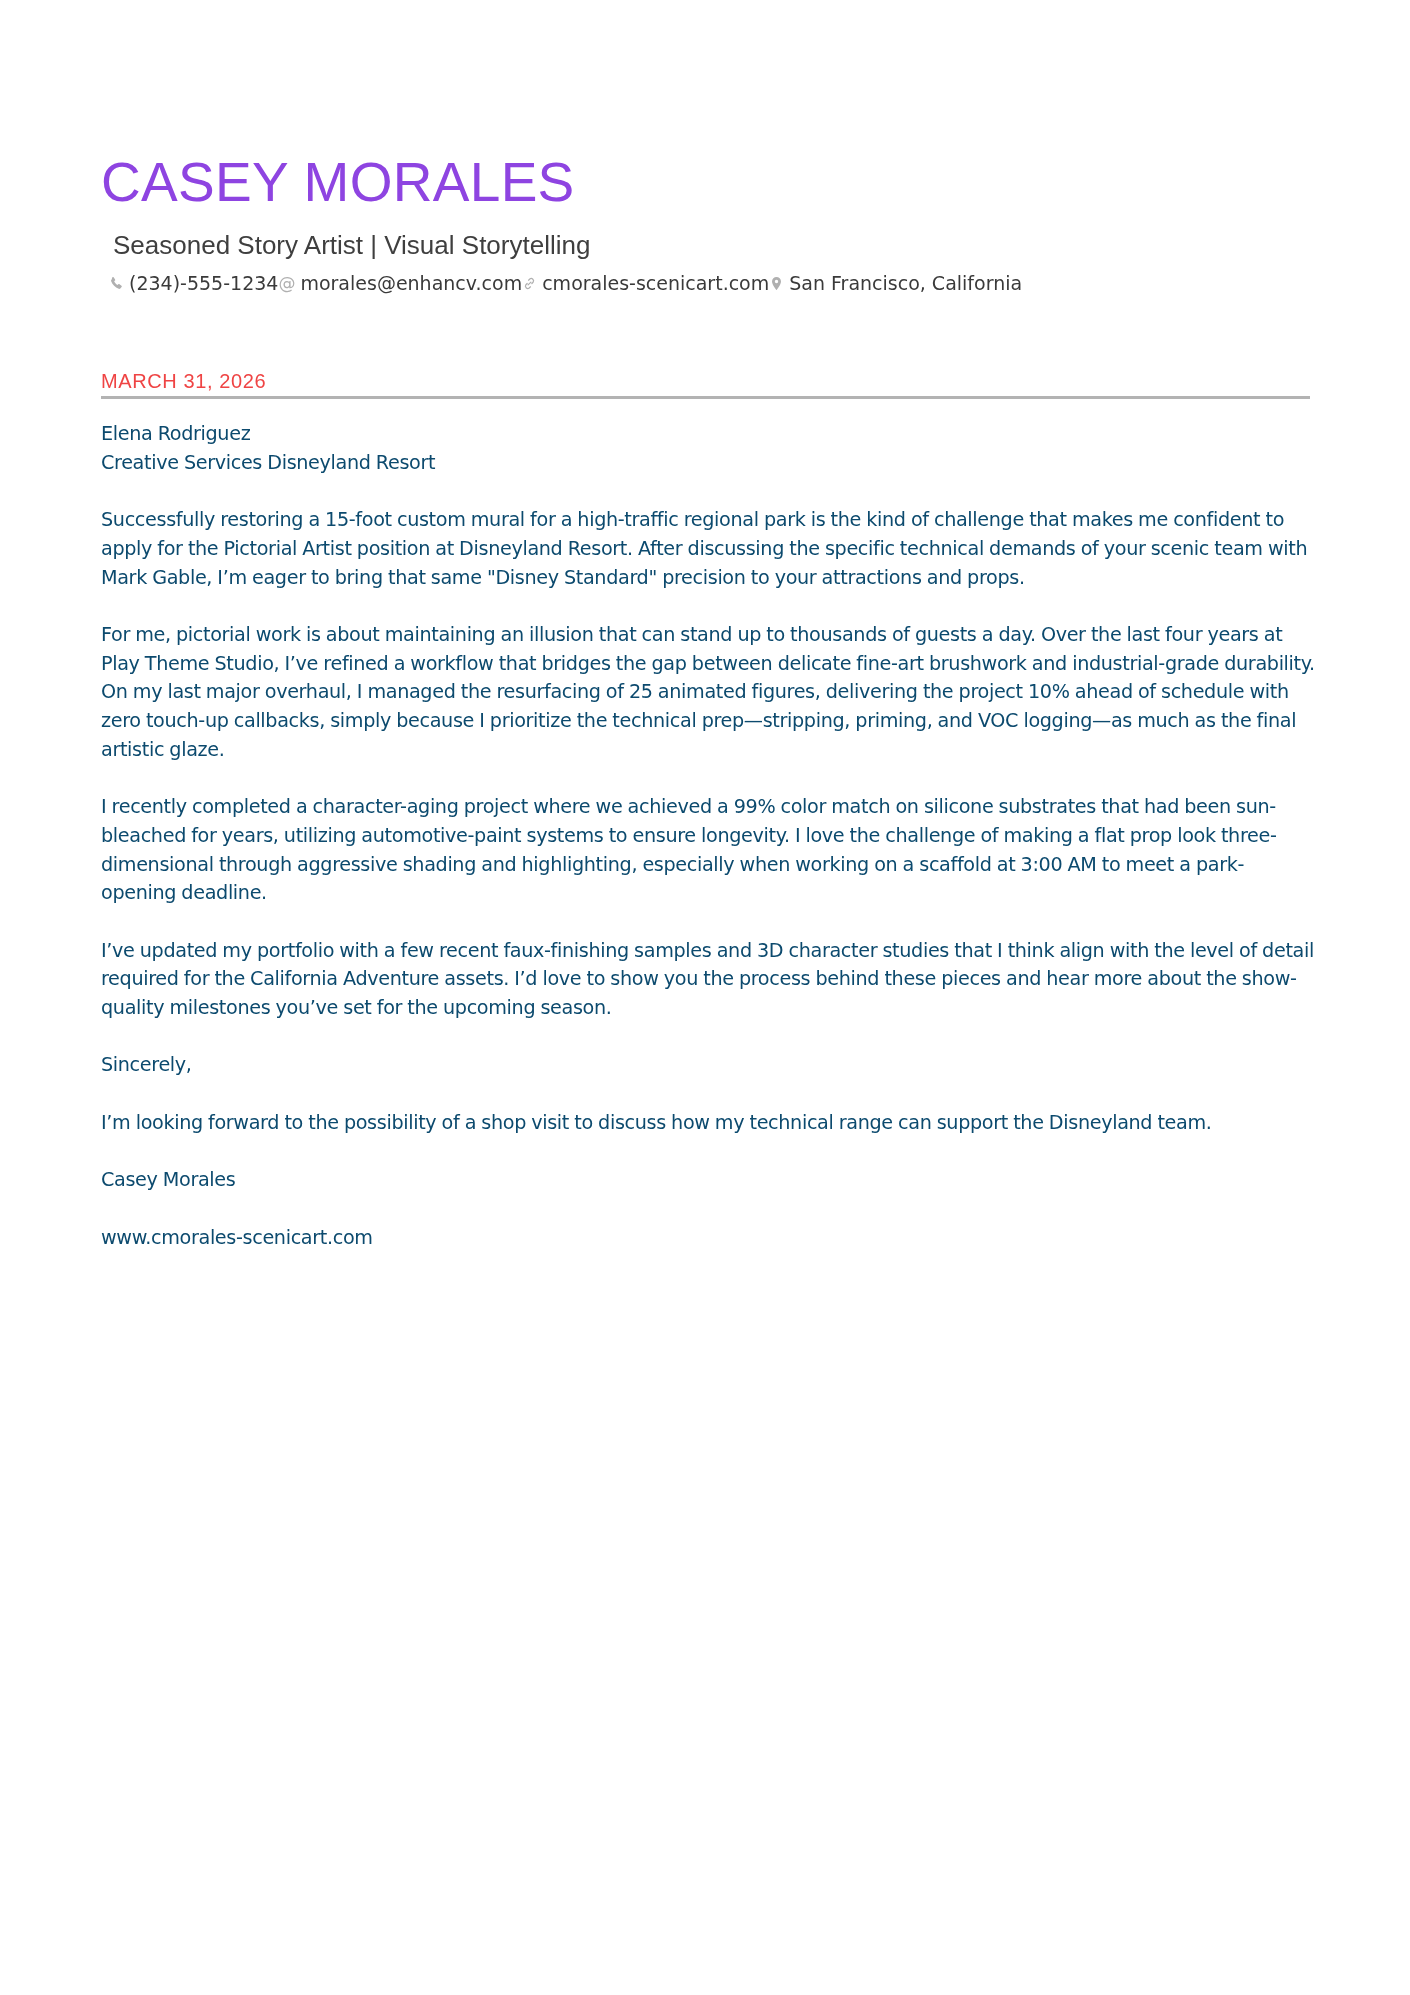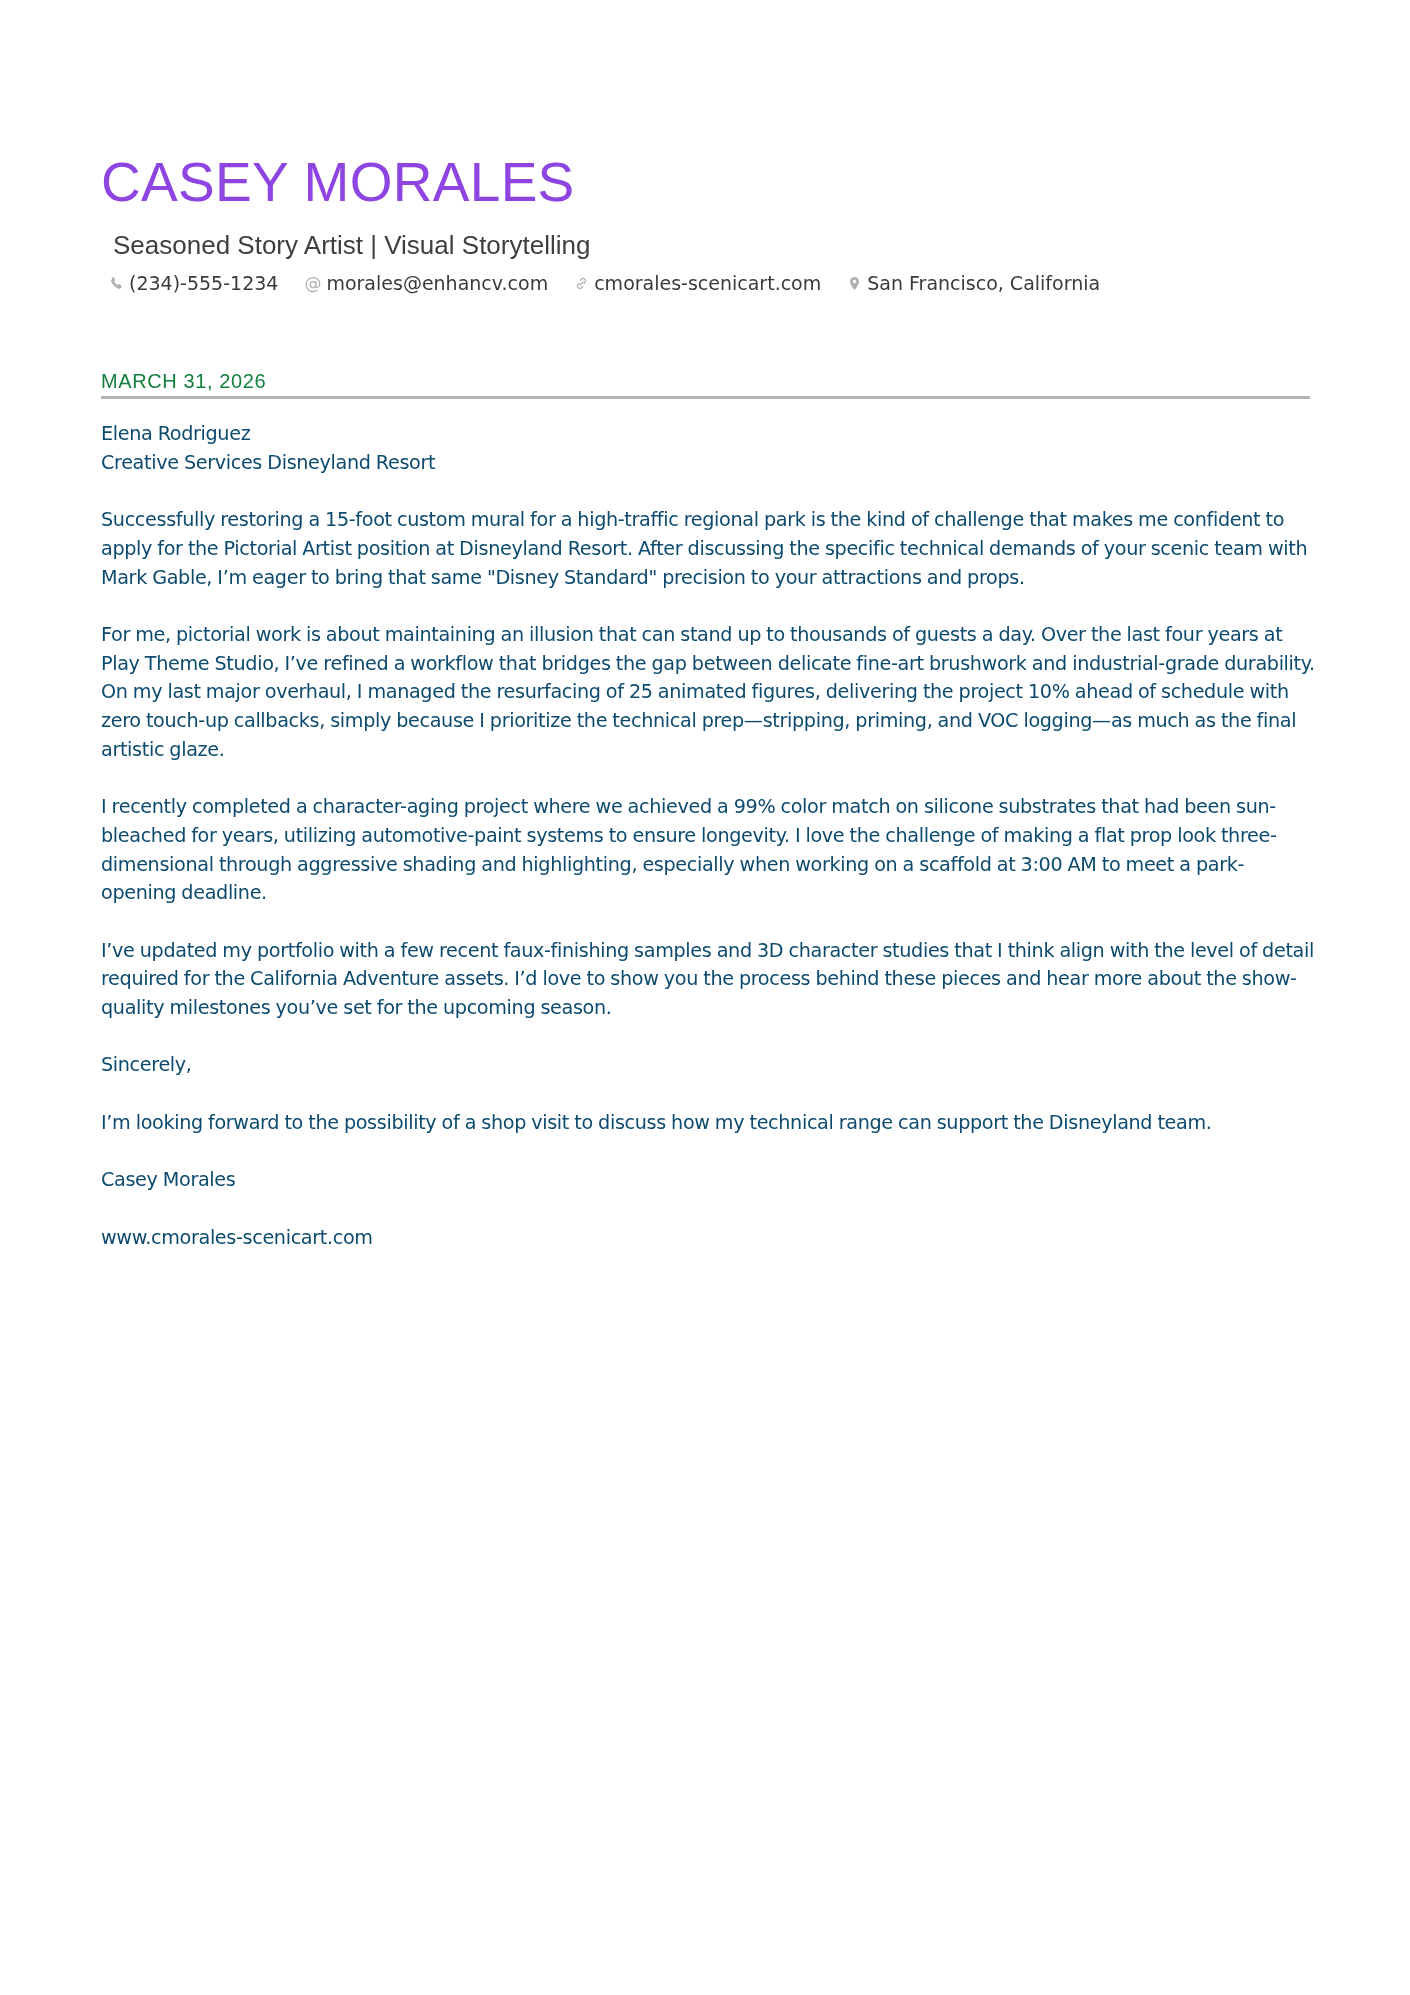--- a/index.html
+++ b/index.html
@@ -11,30 +11,30 @@
       font-size: 55px; line-height: 60px; color: #8E44E1;
       letter-spacing: 0.3px; margin: 0; font-weight: normal;
     }
     .subtitle {
       position: absolute; top: 217px; left: 0;
       font-family: "Liberation Sans", sans-serif;
       font-size: 26px; line-height: 32px; color: #3f3f3f; margin: 12px;
     }
     .contacts {
       position: absolute; top: 272px; left: 8px;
-      display: flex; align-items: center; gap: 26px;
+      display: flex; align-items: center; 
       font-family: "DejaVu Sans", sans-serif; font-size: 19px; color: #3a3a3a; text-align: center;
     }
     .contact { display: flex; align-items: center; gap: 5px; white-space: nowrap; }
     .contact svg { width: 15px; height: 15px; flex: none; }
     .contact .at { color: #b0b0b0; font-size: 17px; }
     .date {
       position: absolute; top: 370px; left: 0;
       font-family: "Liberation Sans", sans-serif; font-size: 20px; letter-spacing: 0.6px;
-      color: #15803d;
+      color: #ef4444;
     }
     .divider { position: absolute; top: 396px; left: 0; width: 1209px; height: 3px; background: #b3b3b3; }
     .body {
       position: absolute; top: 420px; left: 0; width: 1215px;
       font-family: "DejaVu Sans", sans-serif; font-size: 19.2px; line-height: 28.7px; color: #0c4a6e;
       letter-spacing: -0.35px; word-spacing: -0.5px;
     }
     .body p { margin: 0 0 28.7px 0; }
   </style>
 </head>

